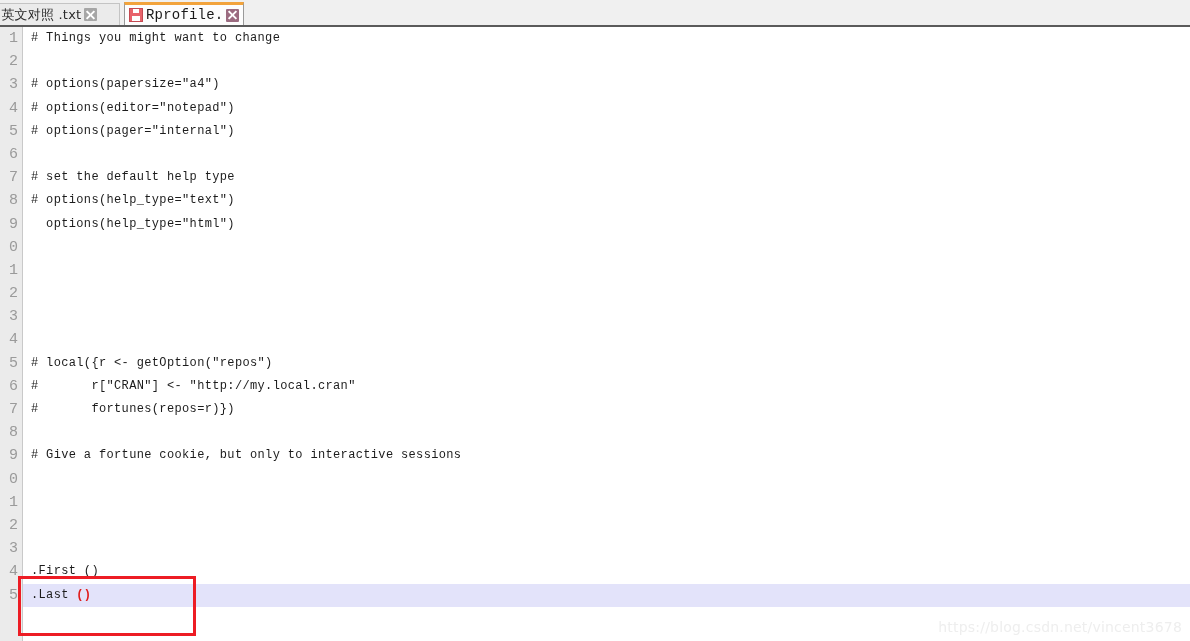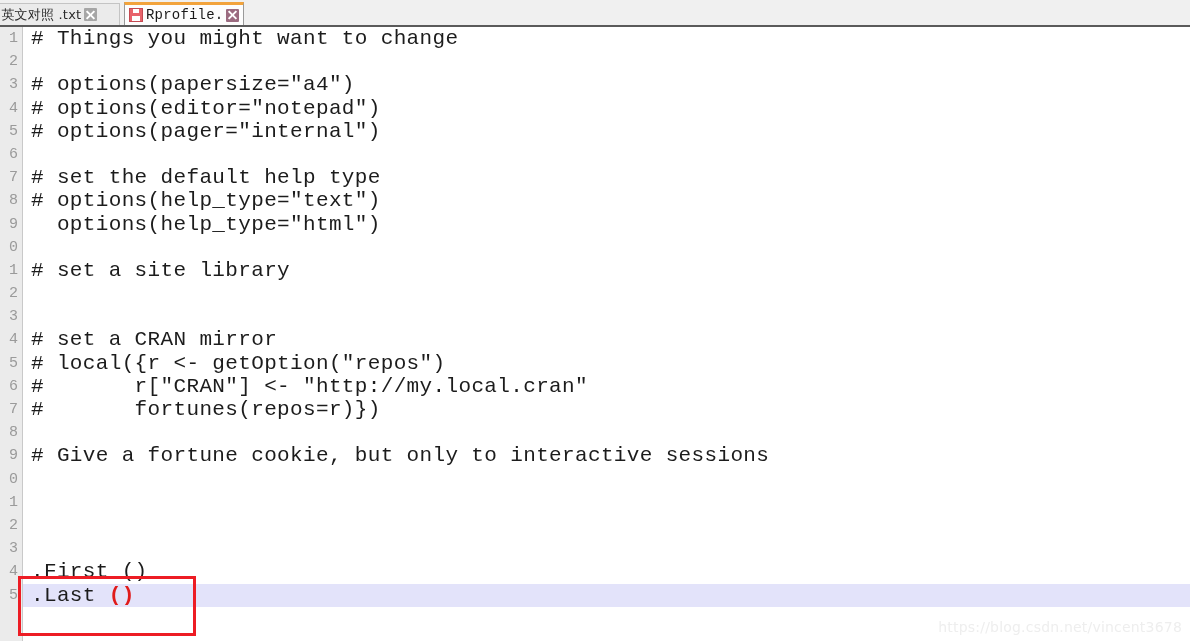--- a/index.html
+++ b/index.html
@@ -142,21 +142,21 @@
     width: 26px;
     text-align: right;
     font-family: "Liberation Mono", "DejaVu Sans Mono", monospace;
     font-size: 15px;
     color: #9a9a9a;
   }
   .row .src {
     position: absolute;
     left: 31px;
     font-family: "Liberation Mono", "DejaVu Sans Mono", monospace;
-    font-size: 21px;
+    font-size: 12px;
     color: #1c1c1c;
     letter-spacing: 0.35px;
   }
   .row.current .hl {
     position: absolute;
     left: 23px;
     top: 0;
     right: 0;
     height: 100%;
     background: #e3e3fa;
@@ -210,24 +210,24 @@
       <div class="row"><span class="ln">1</span><span class="src"><span># Things you might want to change</span></span></div>
       <div class="row"><span class="ln">2</span><span class="src"><span></span></span></div>
       <div class="row"><span class="ln">3</span><span class="src"><span># options(papersize="a4")</span></span></div>
       <div class="row"><span class="ln">4</span><span class="src"><span># options(editor="notepad")</span></span></div>
       <div class="row"><span class="ln">5</span><span class="src"><span># options(pager="internal")</span></span></div>
       <div class="row"><span class="ln">6</span><span class="src"><span></span></span></div>
       <div class="row"><span class="ln">7</span><span class="src"><span># set the default help type</span></span></div>
       <div class="row"><span class="ln">8</span><span class="src"><span># options(help_type="text")</span></span></div>
       <div class="row"><span class="ln">9</span><span class="src"><span>  options(help_type="html")</span></span></div>
       <div class="row"><span class="ln">0</span><span class="src"><span></span></span></div>
-      <div class="row"><span class="ln">1</span><span class="src"><span># set a site library</span></span></div>
+      <div class="row"><span class="ln">1</span></div>
       <div class="row"><span class="ln">2</span></div>
       <div class="row"><span class="ln">3</span><span class="src"><span></span></span></div>
-      <div class="row"><span class="ln">4</span><span class="src"><span># set a CRAN mirror</span></span></div>
+      <div class="row"><span class="ln">4</span></div>
       <div class="row"><span class="ln">5</span><span class="src"><span># local({r &lt;- getOption("repos")</span></span></div>
       <div class="row"><span class="ln">6</span><span class="src">#       r["CRAN"] &lt;- "<span class="link">http://my.local.cran</span>"</span></div>
       <div class="row"><span class="ln">7</span><span class="src"><span>#       fortunes(repos=r)})</span></span></div>
       <div class="row"><span class="ln">8</span><span class="src"><span></span></span></div>
       <div class="row"><span class="ln">9</span><span class="src"><span># Give a fortune cookie, but only to interactive sessions</span></span></div>
       <div class="row"><span class="ln">0</span></div>
       <div class="row"><span class="ln">1</span></div>
       <div class="row"><span class="ln">2</span></div>
       <div class="row"><span class="ln">3</span><span class="src"><span></span></span></div>
       <div class="row"><span class="ln">4</span><span class="src"><span>.First ()</span></span></div>

